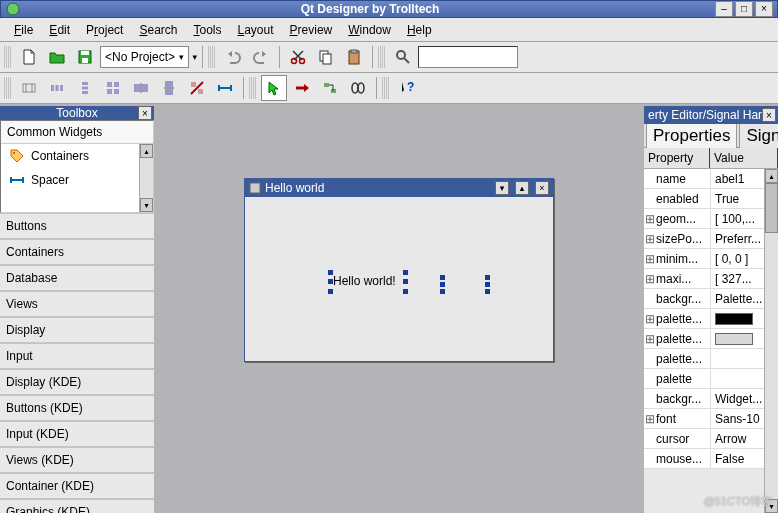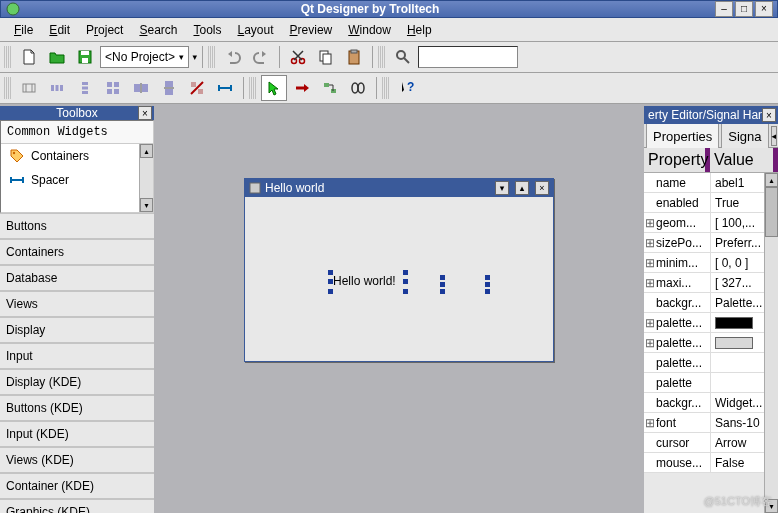--- a/index.html
+++ b/index.html
@@ -31,43 +31,43 @@
 
 .workspace { position: absolute; top: 106px; left: 0; right: 0; bottom: 0; display: flex; background: #b4b4b8; }
 .mdi { flex: 1; background: #b4b4b8; position: relative; overflow: hidden; }
 
 
 .dock { width: 154px; background: #e8e8e8; display: flex; flex-direction: column; }
 .dockhdr { height: 18px; background: #3a5a9a; color: #fff; display: flex; align-items: center; justify-content: center; position: relative; font-size: 11px; }
 .dockhdr .x { position: absolute; right: 2px; width: 14px; height: 14px; background: #e8e8e8; color: #000; display: flex; align-items: center; justify-content: center; font-size: 10px; border: 1px solid #666; }
 .toolbox-body { flex: 1; position: relative; }
 .tb-open { border: 1px inset #ccc; background: #fff; }
-.tb-open-hdr { padding: 4px 6px; background: #f8f8f8; border-bottom: 1px solid #ccc; font-family: Liberation Mono, monospace; }
+.tb-open-hdr { padding: 4px 6px; background: #f8f8f8; border-bottom: 1px solid #ccc; }
 .tb-items { position: relative; height: 68px; }
 .tb-item { display: flex; align-items: center; gap: 6px; padding: 4px 8px; }
 .tb-scroll { position: absolute; right: 0; top: 0; width: 14px; height: 100%; background: #e0e0e0; border-left: 1px solid #aaa; display: flex; flex-direction: column; }
 .tb-scroll .sbtn { height: 14px; background: #d0d0d0; border: 1px solid #888; display: flex; align-items: center; justify-content: center; font-size: 8px; }
 .tb-scroll .thumb { flex: 1; }
 .tb-cat { padding: 5px 6px; background: #e8e8e8; border: 1px solid #c4c4c4; border-left: none; border-right: none; }
 
 
 .rightdock { width: 134px; background: #e8e8e8; display: flex; flex-direction: column; }
 .rightdock .dockhdr { justify-content: flex-start; padding-left: 4px; font-size: 10px; overflow: hidden; white-space: nowrap; }
 .tabs { display: flex; align-items: center; height: 24px; background: #e0e0e0; border-bottom: 1px solid #999; }
-.tab { padding: 12px 6px; border: 1px solid #999; border-bottom: none; background: #e8e8e8; font-size: 13px; margin-left:2px; }
+.tab { padding: 12px 6px; border: 1px solid #999; border-bottom: none; background: #e8e8e8; font-size: 17px; margin-left:2px; }
 .tab.active { background: #f4f4f4; }
 .tab-arrow { width: 12px; height: 20px; border: 1px solid #888; background:#d8d8d8; display:flex; align-items:center; justify-content:center; font-size:9px; margin-left:2px;}
 .propgrid { flex: 1; overflow: hidden; display:flex; }
 .proptable { flex:1; }
 .propscroll { width: 14px; background: #e0e0e0; border-left: 1px solid #aaa; display: flex; flex-direction: column; }
 .propscroll .sbtn { height: 14px; background: #d0d0d0; border: 1px solid #888; display:flex; align-items:center; justify-content:center; font-size:8px; }
 .propscroll .thumb { height: 50px; background: #c0c0c0; border:1px solid #888; }
 .propscroll .track { flex:1; }
 .ph { display: flex; border-bottom: 1px solid #aaa; background: #e4e4e4; }
-.ph div { padding: 3px 4px; border-right: 5px solid #701a75; font-size: 16px;}
+.ph div { padding: 3px 4px; border-right: 1px solid #701a75; font-size: 12px;}
 .ph .c1 { width: 66px; } .ph .c2 { flex:1; }
 .pr { display: flex; border-bottom: 1px solid #ddd; background: #fff; font-size: 11px; height: 20px; align-items:center;}
 .pr .exp { width: 12px; text-align: center; color: #666; }
 .pr .c1 { width: 54px; overflow: hidden; white-space: nowrap; text-overflow: ellipsis; }
 .pr .c2 { flex:1; overflow: hidden; white-space: nowrap; padding-left: 4px; border-left:1px solid #ddd; height:100%; display:flex; align-items:center;}
 .swatch { width: 38px; height: 12px; border: 1px solid #666; }
 
 
 .form { position: absolute; left: 90px; top: 72px; width: 310px; height: 184px; border: 1px solid #3a5a9a; background: #e8e8e8; box-shadow: 1px 1px 0 #666; }
 .form .ftitle { height: 18px; background: #3a5a9a; color: #fff; display: flex; align-items: center; padding: 0 4px; font-size: 11px; gap:4px;}

